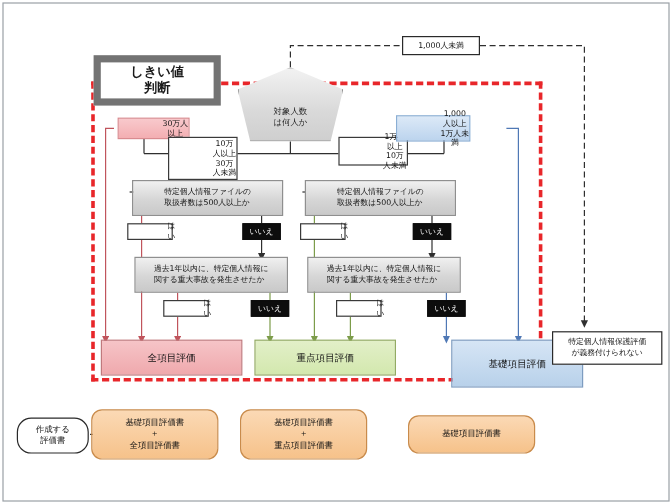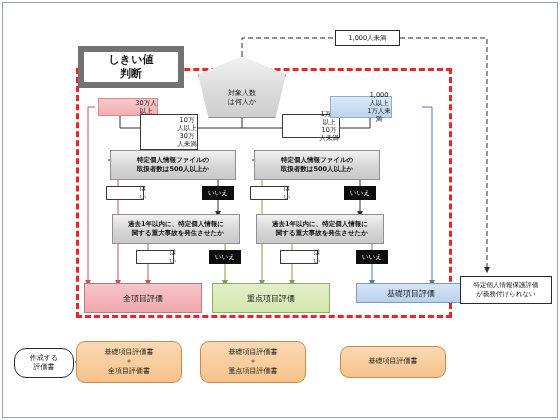--- a/index.html
+++ b/index.html
@@ -67,23 +67,22 @@
   }
   .cond-pink{background:linear-gradient(180deg,#f8c9cc 0%,#f3aeb2 100%);border:1px solid #d98b90;}
   .cond-white{background:#ffffff;border:1px solid #3a3a3a;}
   .cond-blue{background:linear-gradient(180deg,#dce9f7 0%,#bcd4ee 100%);border:1px solid #8aaed4;}
 
   
   .qbox{
     background:linear-gradient(180deg,#f0f0f0 0%,#d6d6d6 55%,#c9c9c9 100%);
     border:1px solid #8f8f8f;
     display:flex;align-items:center;justify-content:center;
-    text-align:right;line-height:1.35;font-size:6.5px;color:#111;
+    text-align:left;line-height:1.35;font-size:6.5px;color:#111;
     z-index:5;
-    font-weight:bold;
   }
 
   
   .yes{
     background:#ffffff;border:1px solid #3a3a3a;
     display:flex;align-items:center;justify-content:center;
     font-size:6.5px;color:#111;z-index:6;padding-left:36px;
   }
   .no{
     background:#0d0d0d;border:1px solid #0d0d0d;
@@ -283,21 +282,21 @@
   <div class="abs no" style="left:209px;top:250px;width:32px;height:14px;">いいえ</div>
 
   <div class="abs yes" style="left:280px;top:250px;width:24px;height:14px;">はい</div>
   <div class="abs no" style="left:356px;top:250px;width:32px;height:14px;">いいえ</div>
 
   
   <div class="abs result res-pink" style="left:84px;top:283px;width:118px;height:30px;">全項目評価</div>
 
   <div class="abs result res-green" style="left:212px;top:283px;width:118px;height:30px;">重点項目評価</div>
 
-  <div class="abs result res-blue" style="left:356px;top:283px;width:110px;height:20px;font-family:Liberation Mono, monospace;">基礎項目評価</div>
+  <div class="abs result res-blue" style="left:376px;top:283px;width:110px;height:40px;font-family:Liberation Mono, monospace;">基礎項目評価</div>
 
   
   <div class="abs note" style="left:460px;top:276px;width:92px;height:28px;">特定個人情報保護評価
 が義務付けられない</div>
 
   
   <div class="abs deliv-label" style="left:14px;top:348px;width:60px;height:30px;">作成する
 評価書</div>
 
   

